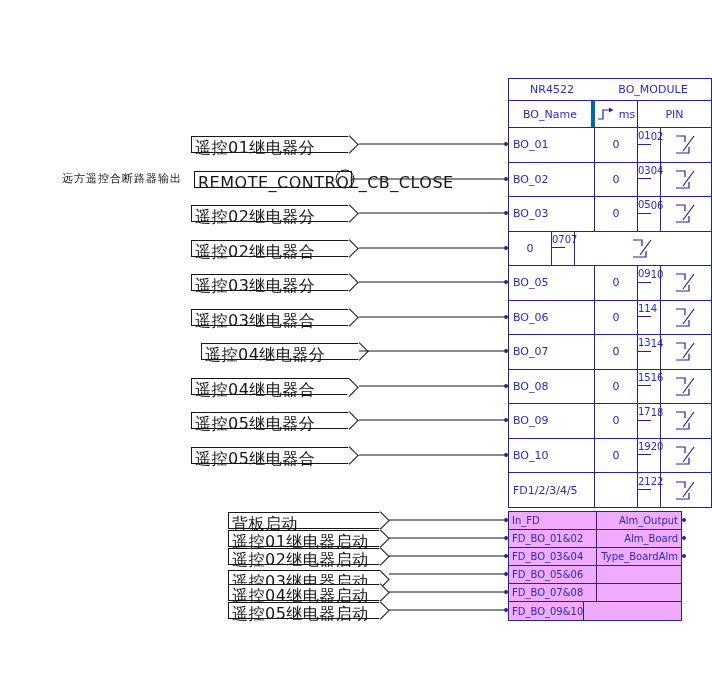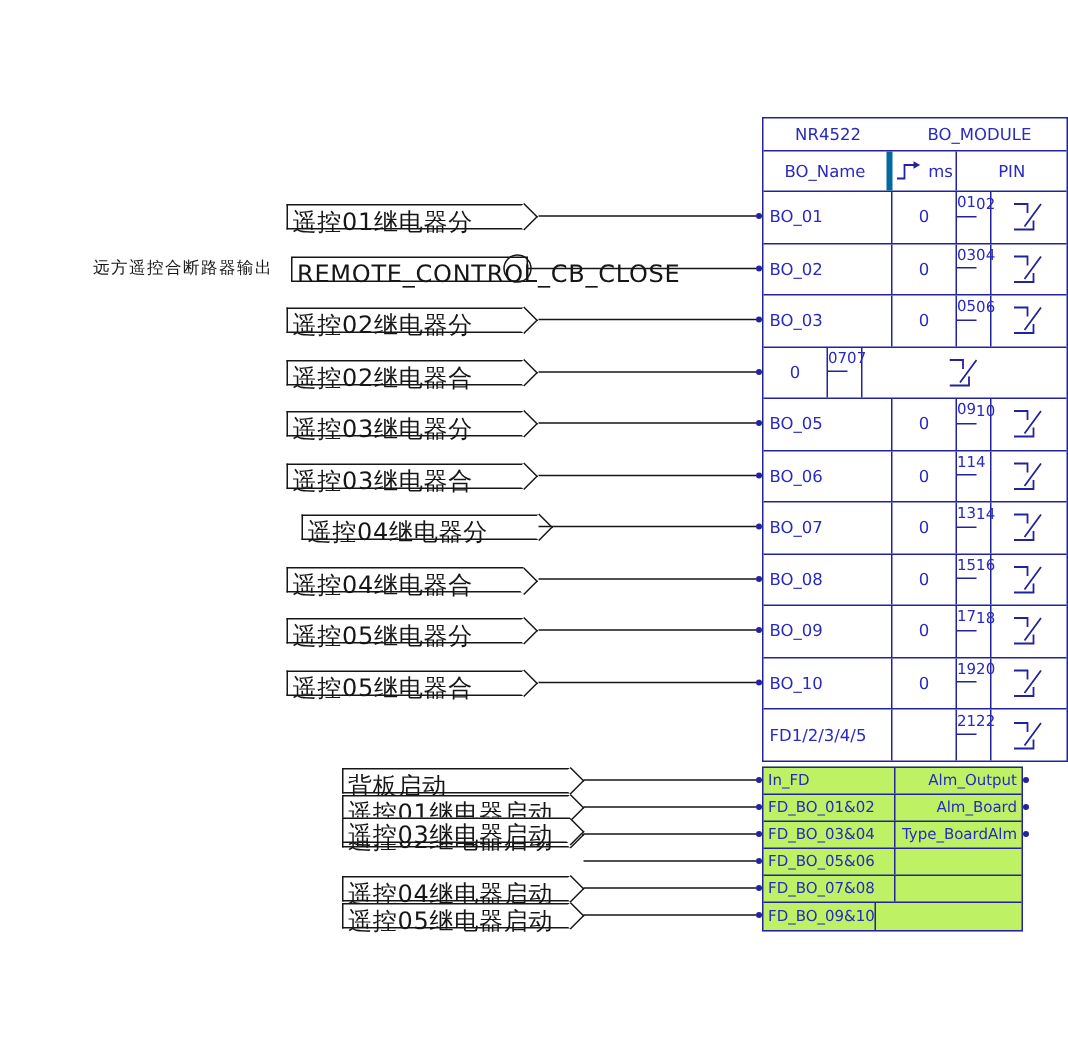--- a/index.html
+++ b/index.html
@@ -31,21 +31,21 @@
   .bo-row{display:flex;height:34.5px;border-bottom:1px solid #23239b;box-sizing:border-box;align-items:stretch;}
   .bo-row.last{border-bottom:none;height:34px;}
   .c-name{width:86px;border-right:1px solid #23239b;box-sizing:border-box;display:flex;align-items:center;padding-left:4px;}
   .c-ms{width:43px;border-right:1px solid #23239b;box-sizing:border-box;display:flex;align-items:center;justify-content:center;}
   .c-pin{width:23px;border-right:1px solid #23239b;box-sizing:border-box;display:flex;flex-direction:row;font-size:10px;}
   .c-pin .p1{height:50%;border-bottom:1px solid #23239b;box-sizing:border-box;display:flex;align-items:center;justify-content:center;}
   .c-pin .p2{height:50%;display:flex;align-items:center;justify-content:center;}
   .c-relay{flex:1;display:flex;align-items:center;justify-content:center;}
   
   .fdt{position:absolute;left:508px;top:511px;width:174px;border:1px solid #23239b;box-sizing:border-box;
-       background:#bef264;z-index:2;color:#2a2ac0;font-size:10px;}
+       background:#f0abfc;z-index:2;color:#2a2ac0;font-size:10px;}
   .fd-row{display:flex;height:18px;border-bottom:1px solid #23239b;box-sizing:border-box;align-items:stretch;}
   .fd-row.last{border-bottom:none;gap:17px;}
   .fd-in{flex:1;border-right:1px solid #23239b;box-sizing:border-box;display:flex;align-items:center;padding-left:3px;}
   .fd-out{width:84px;display:flex;align-items:center;justify-content:flex-end;padding-right:3px;box-sizing:border-box;}
 </style>
 </head>
 <body>
 
 <div class="canvas">
 
@@ -96,21 +96,21 @@
       <i class="tip"></i>
     </div>
   <div class="tag" style="left:228px;top:529.5px;width:152px">
     <span class="lbl">遥控01继电器启动</span>
       <i class="tip"></i>
     </div>
   <div class="tag" style="left:228px;top:547.5px;width:152px">
     <span class="lbl">遥控02继电器启动</span>
       <i class="tip"></i>
     </div>
-  <div class="tag" style="left:228px;top:545px;width:152px">
+  <div class="tag" style="left:228px;top:570px;width:152px">
     <span class="lbl">遥控03继电器启动</span>
       <i class="tip"></i>
     </div>
   <div class="tag" style="left:228px;top:583.5px;width:152px">
     <span class="lbl">遥控04继电器启动</span>
       <i class="tip"></i>
     </div>
   <div class="tag" style="left:228px;top:601.5px;width:152px">
     <span class="lbl">遥控05继电器启动</span>
       <i class="tip"></i>

